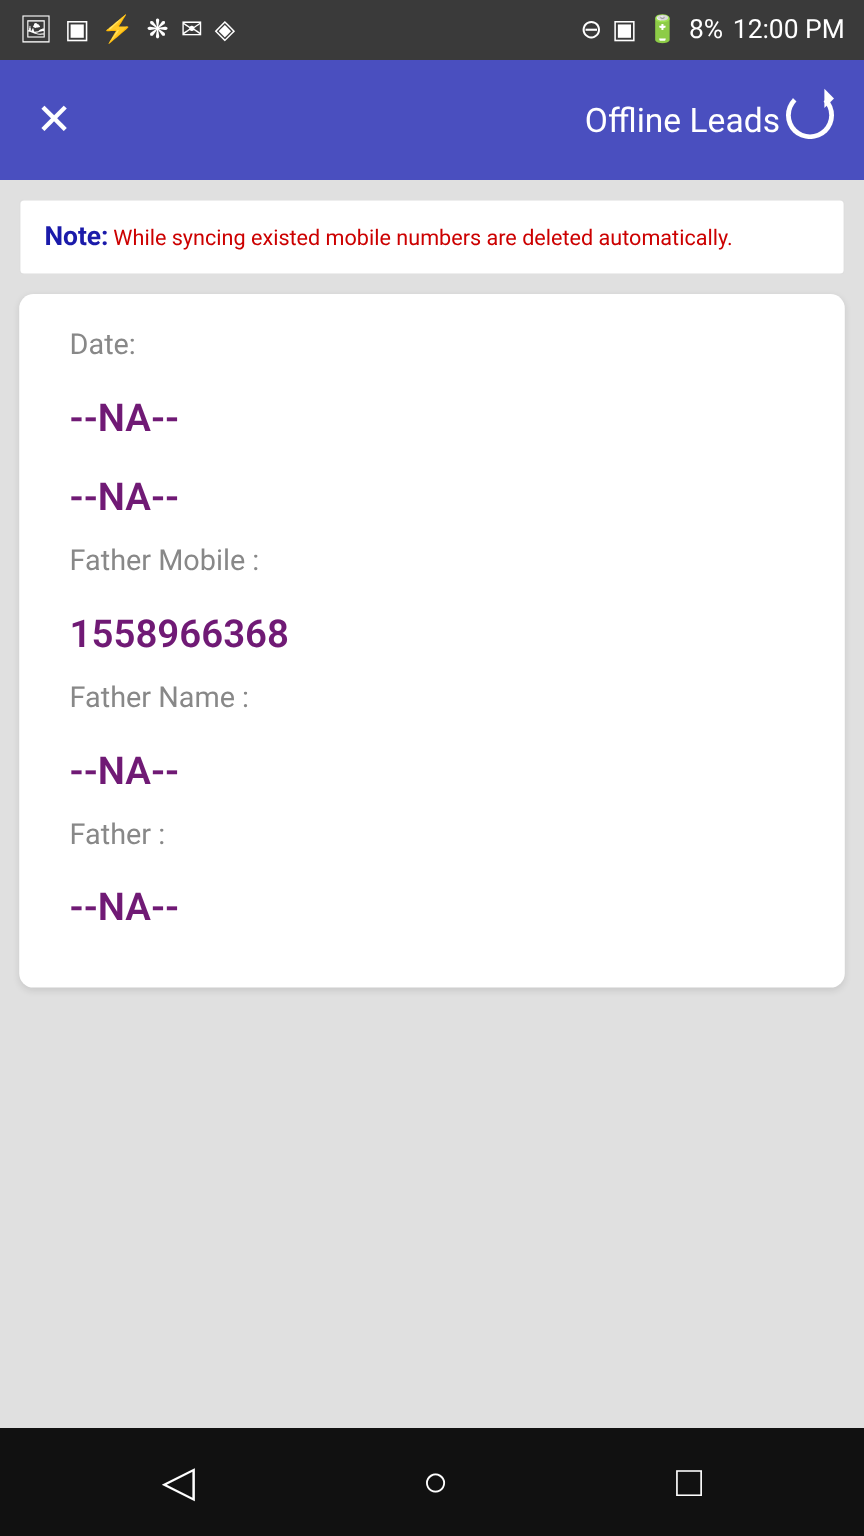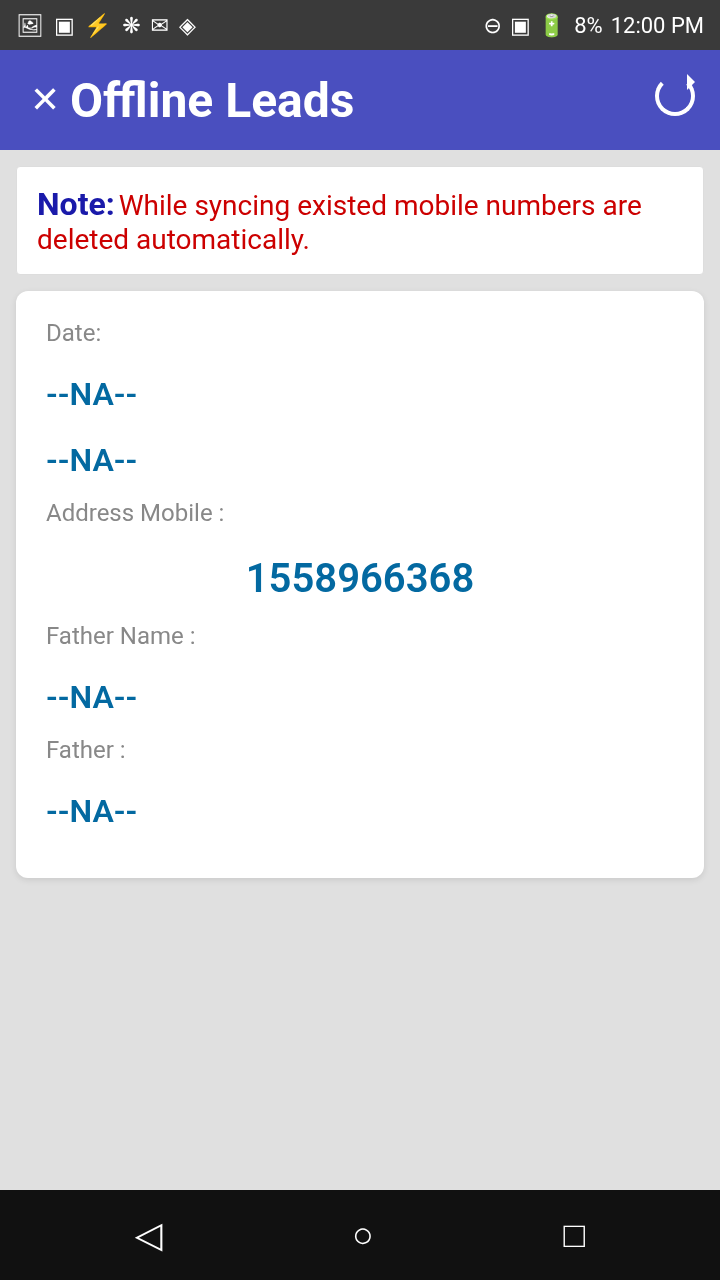--- a/index.html
+++ b/index.html
@@ -42,23 +42,23 @@
       width: 100%;
       height: 100px;
       background: #4a4fbf;
       display: flex;
       align-items: center;
       justify-content: space-between;
       padding: 0 20px;
     }
     .app-bar-title {
       color: white;
-      font-size: 48px;
-      font-weight: bold;
-      text-align: left;
+      font-size: 28px;
+      font-weight: normal;
+      text-align: right;
       flex: 1;
     }
     .app-bar-icon {
       color: white;
       font-size: 36px;
       cursor: pointer;
       width: 50px;
       text-align: center;
     }
 
@@ -73,52 +73,51 @@
     }
 
     
     .note-banner {
       background: white;
       border: 1px solid #ddd;
       border-radius: 4px;
       padding: 18px 20px;
     }
     .note-label {
-      font-size: 32px;
+      font-size: 22px;
       font-weight: bold;
       color: #1a1aaa;
     }
     .note-text {
-      font-size: 28px;
+      font-size: 18px;
       color: #cc0000;
       display: inline;
     }
 
     
     .lead-card {
       background: white;
       border-radius: 12px;
-      padding: 28px 30px;
+      padding: 28px 42px;
       box-shadow: 0 2px 6px rgba(0,0,0,0.1);
     }
     .field-label {
       font-size: 24px;
       color: #888;
       margin-bottom: 4px;
     }
     .field-value {
       font-size: 32px;
-      color: #0369a1;
+      color: #701a75;
       font-weight: 600;
       margin-bottom: 20px;
       margin-top: 28px;
     }
     .field-value.mobile {
-      font-size: 40px;
-      text-align: center;
+      font-size: 32px;
     }
 
     
     .bottom-nav {
       width: 100%;
       height: 90px;
       background: #111;
       display: flex;
       align-items: center;
       justify-content: space-around;
@@ -188,21 +187,21 @@
     <span class="note-label">Note:</span>
     <span class="note-text"> While syncing existed mobile numbers are deleted automatically.</span>
   </div>
 
   <div class="lead-card">
     <div class="field-label">Date:</div>
     <div class="field-value">--NA--</div>
 
     <div class="field-value">--NA--</div>
 
-    <div class="field-label">Address Mobile :</div>
+    <div class="field-label">Father Mobile :</div>
     <div class="field-value mobile">1558966368</div>
 
     <div class="field-label">Father Name :</div>
     <div class="field-value">--NA--</div>
 
     <div class="field-label">Father :</div>
     <div class="field-value">--NA--</div>
   </div>
 
 </div>

